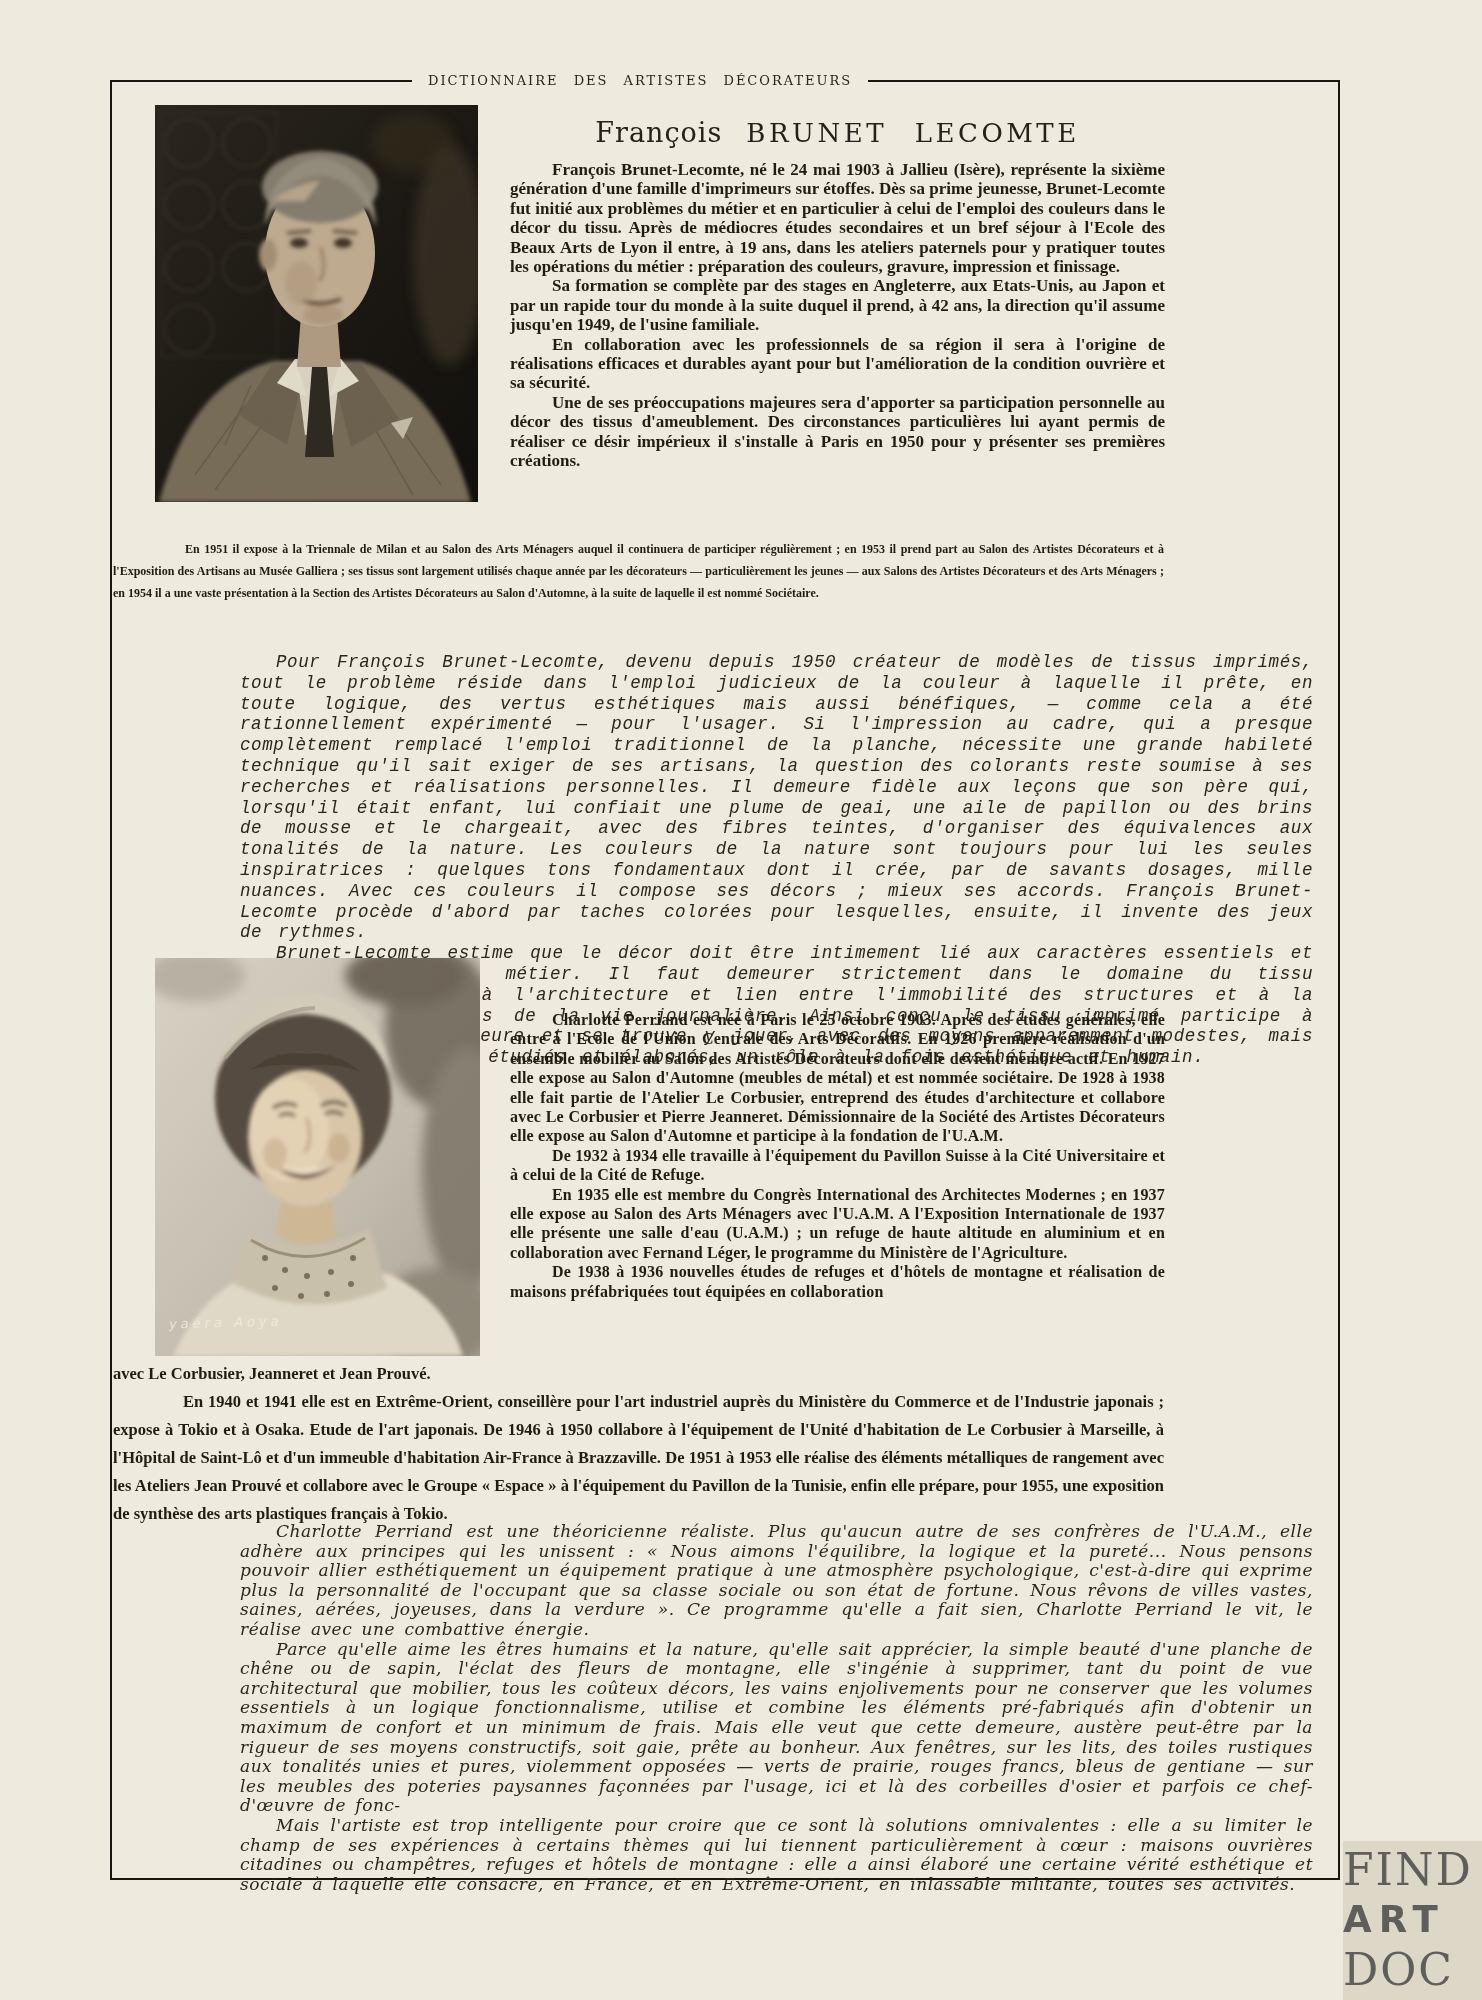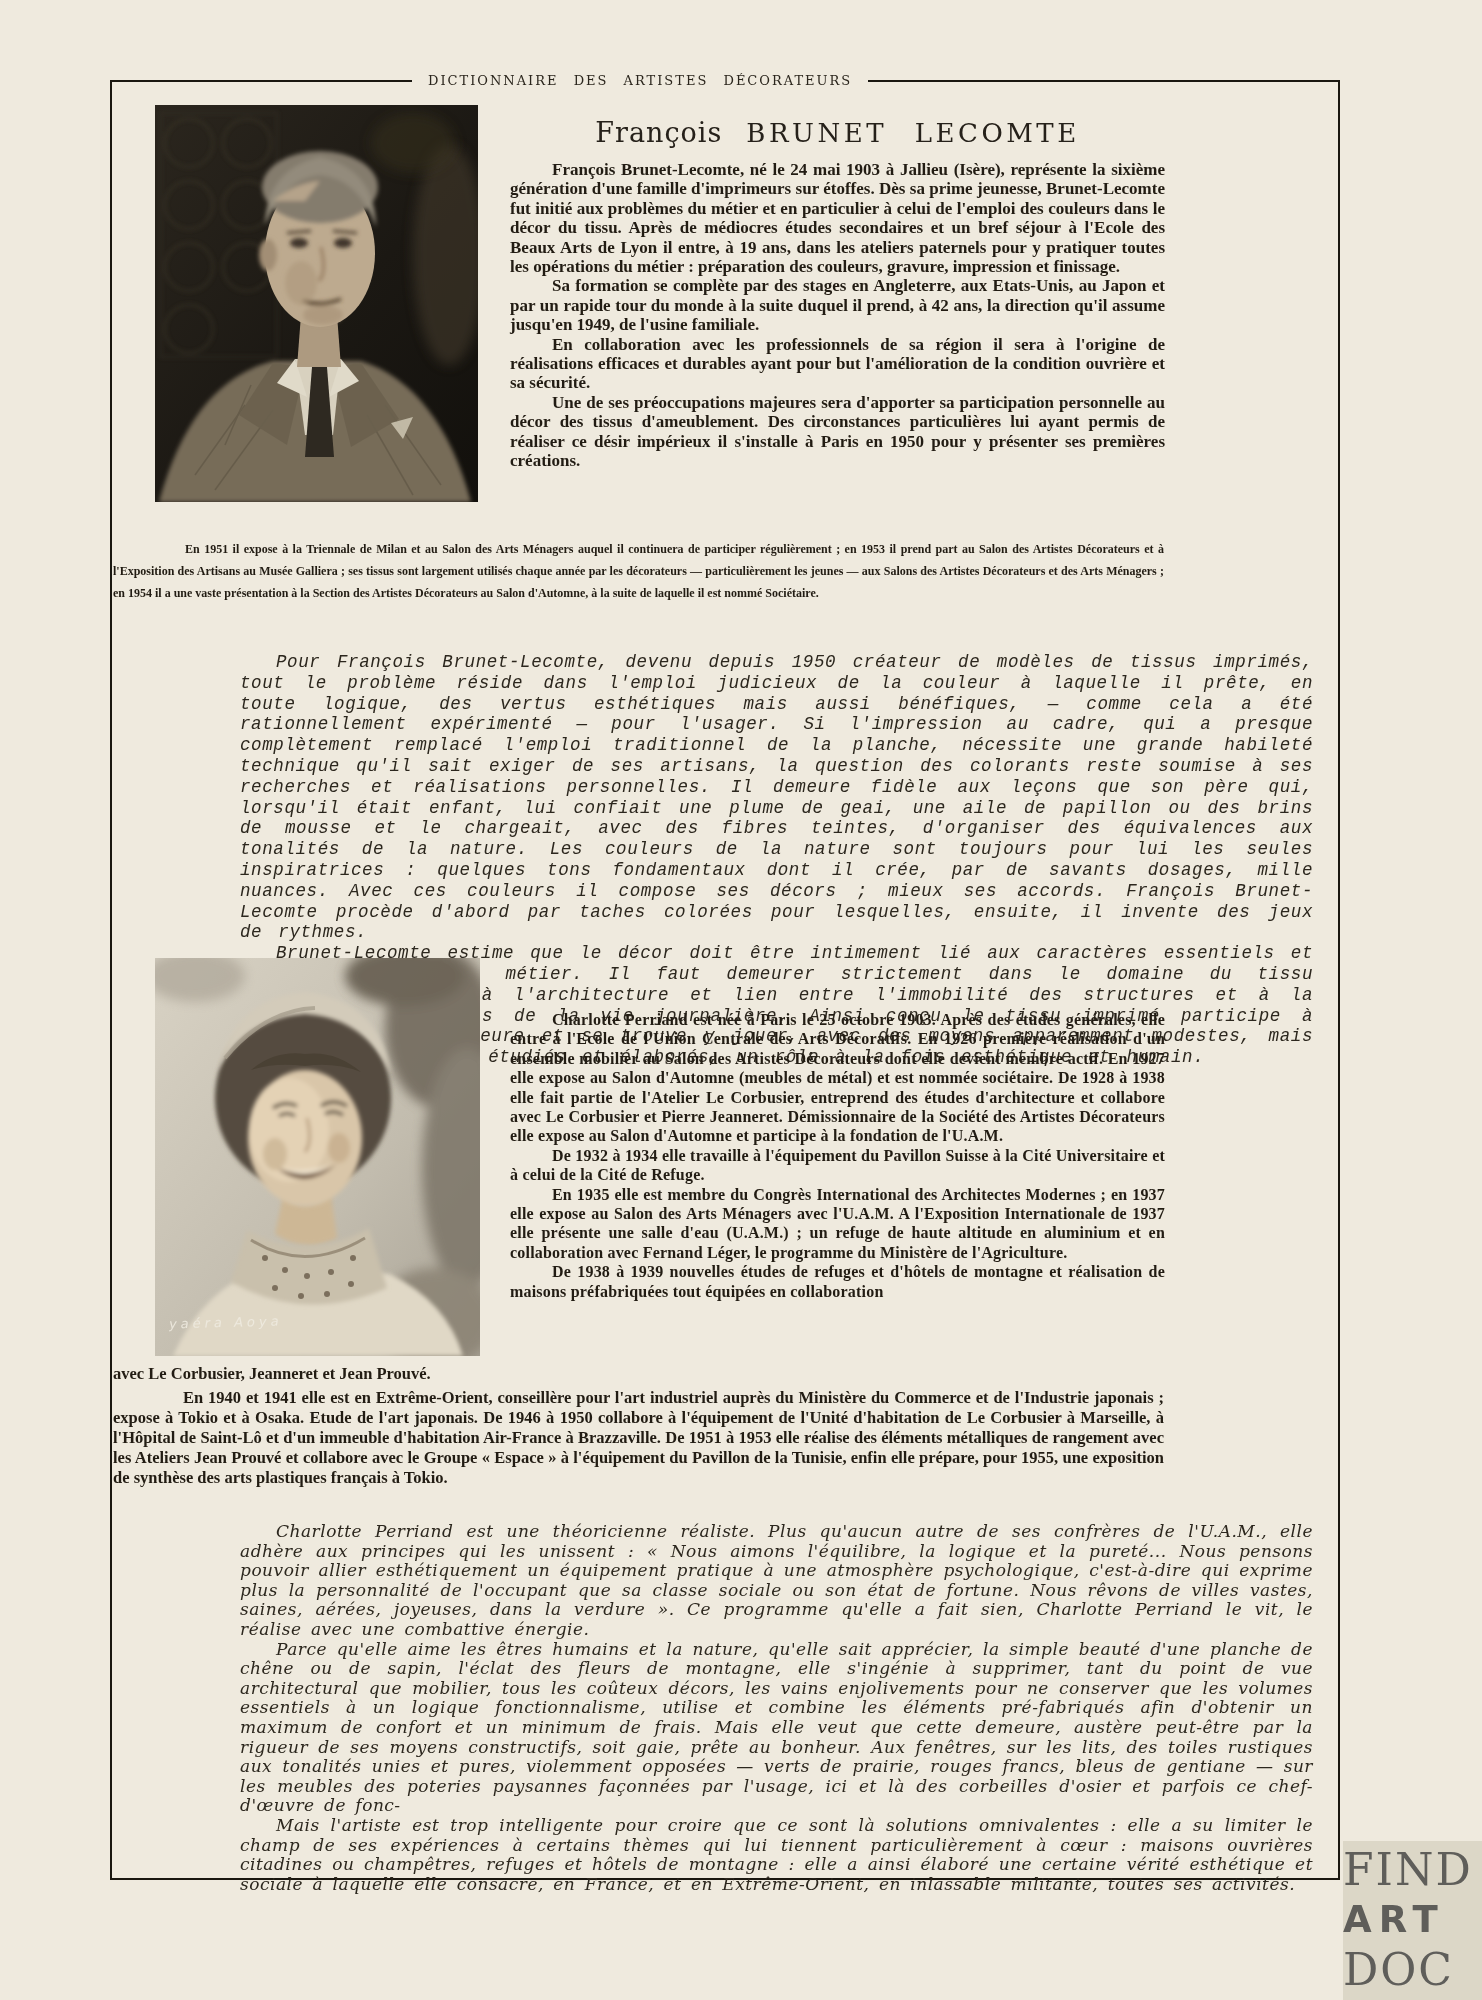--- a/index.html
+++ b/index.html
@@ -44,21 +44,21 @@
           font-size:17px; line-height:19.4px; }
   #career1 { position:absolute; left:1px; top:434px; width:1051px;
           font-size:12px; line-height:22.2px; }
   #career1 p { text-indent:72px; }
   #bio2 { position:absolute; left:398px; top:52px; width:655px;
           font-size:16px; line-height:19.4px; letter-spacing:0.2px; }
   #cont2 { position:absolute; left:1px; top:406px; width:1051px;
           font-size:16.5px; line-height:20px; text-align:left; }
   #cont2 p { text-indent:0; }
   #career2 { position:absolute; left:1px; top:430px; width:1051px;
-          font-size:16.5px; line-height:20px; }
+          font-size:16.5px; line-height:28px; }
   #career2 p { text-indent:70px; }
   .commentary { position:absolute; font-family:"DejaVu Serif", serif;
     font-style:italic; text-align:justify; color:#2c271e; hyphens:auto; }
   .commentary p { margin:0; text-indent:36px; }
   #italic1 { left:128px; top:548px; width:1073px;
     font-size:17.5px; line-height:20.8px; letter-spacing:0.6px; word-spacing:5px;font-family:Liberation Mono, monospace; }
   #italic2 { left:128px; top:564px; width:1073px;
     font-size:17px; line-height:19.6px; letter-spacing:0.5px; word-spacing:3.5px; }
   .watermark {
     position:absolute; left:1343px; top:1841px; width:139px; height:159px;
@@ -221,21 +221,21 @@
           </g>
         </svg>
         <div class="photo-credit">yaéra Aoya</div>
       </div>
 
 
       <div class="roman" id="bio2">
         <p>Charlotte Perriand est née à Paris le 25 octobre 1903. Après des études générales, elle entre à l'Ecole de l'Union Centrale des Arts Décoratifs. En 1926 première réalisation d'un ensemble mobilier au Salon des Artistes Décorateurs dont elle devient membre actif. En 1927 elle expose au Salon d'Automne (meubles de métal) et est nommée sociétaire. De 1928 à 1938 elle fait partie de l'Atelier Le Corbusier, entreprend des études d'architecture et collabore avec Le Corbusier et Pierre Jeanneret. Démissionnaire de la Société des Artistes Décorateurs elle expose au Salon d'Automne et participe à la fondation de l'U.A.M.</p>
         <p>De 1932 à 1934 elle travaille à l'équipement du Pavillon Suisse à la Cité Universitaire et à celui de la Cité de Refuge.</p>
         <p>En 1935 elle est membre du Congrès International des Architectes Modernes ; en 1937 elle expose au Salon des Arts Ménagers avec l'U.A.M. A l'Exposition Internationale de 1937 elle présente une salle d'eau (U.A.M.) ; un refuge de haute altitude en aluminium et en collaboration avec Fernand Léger, le programme du Ministère de l'Agriculture.</p>
-        <p>De 1938 à 1939 nouvelles études de refuges et d'hôtels de montagne et réalisation de maisons préfabriquées tout équipées en collaboration</p>
+        <p>De 1938 à 1936 nouvelles études de refuges et d'hôtels de montagne et réalisation de maisons préfabriquées tout équipées en collaboration</p>
       </div>
 
       <div class="roman" id="cont2">
         <p>avec Le Corbusier, Jeanneret et Jean Prouvé.</p>
       </div>
 
       <div class="roman" id="career2">
         <p>En 1940 et 1941 elle est en Extrême-Orient, conseillère pour l'art industriel auprès du Ministère du Commerce et de l'Industrie japonais ; expose à Tokio et à Osaka. Etude de l'art japonais. De 1946 à 1950 collabore à l'équipement de l'Unité d'habitation de Le Corbusier à Marseille, à l'Hôpital de Saint-Lô et d'un immeuble d'habitation Air-France à Brazzaville. De 1951 à 1953 elle réalise des éléments métalliques de rangement avec les Ateliers Jean Prouvé et collabore avec le Groupe « Espace » à l'équipement du Pavillon de la Tunisie, enfin elle prépare, pour 1955, une exposition de synthèse des arts plastiques français à Tokio.</p>
       </div>
 

